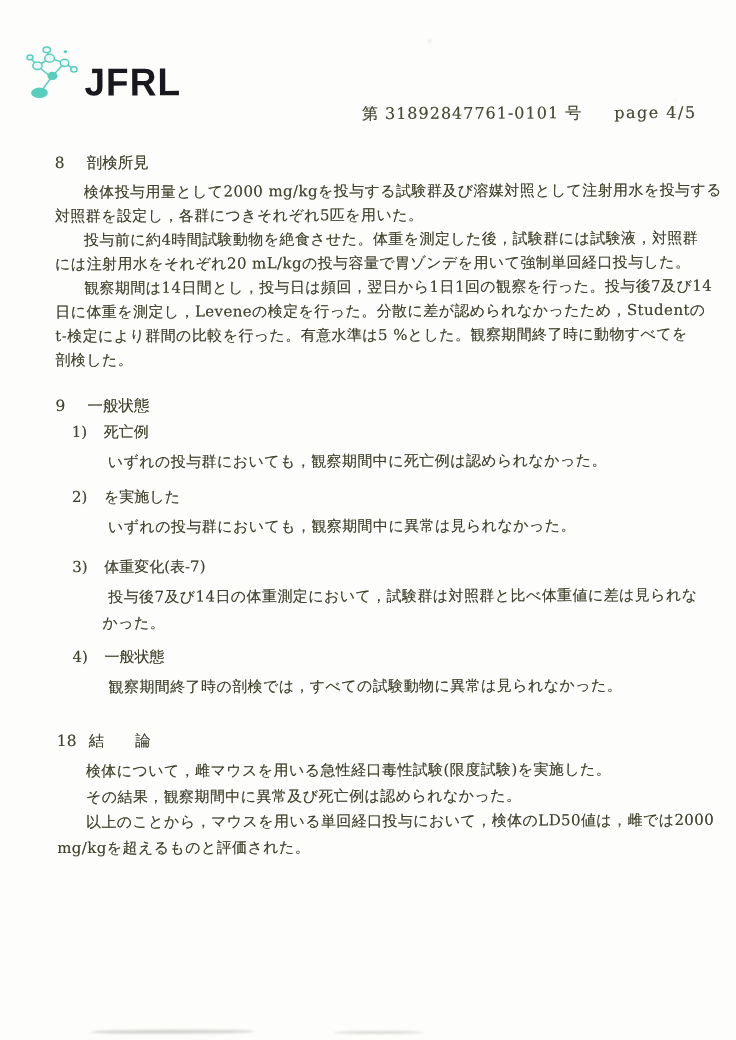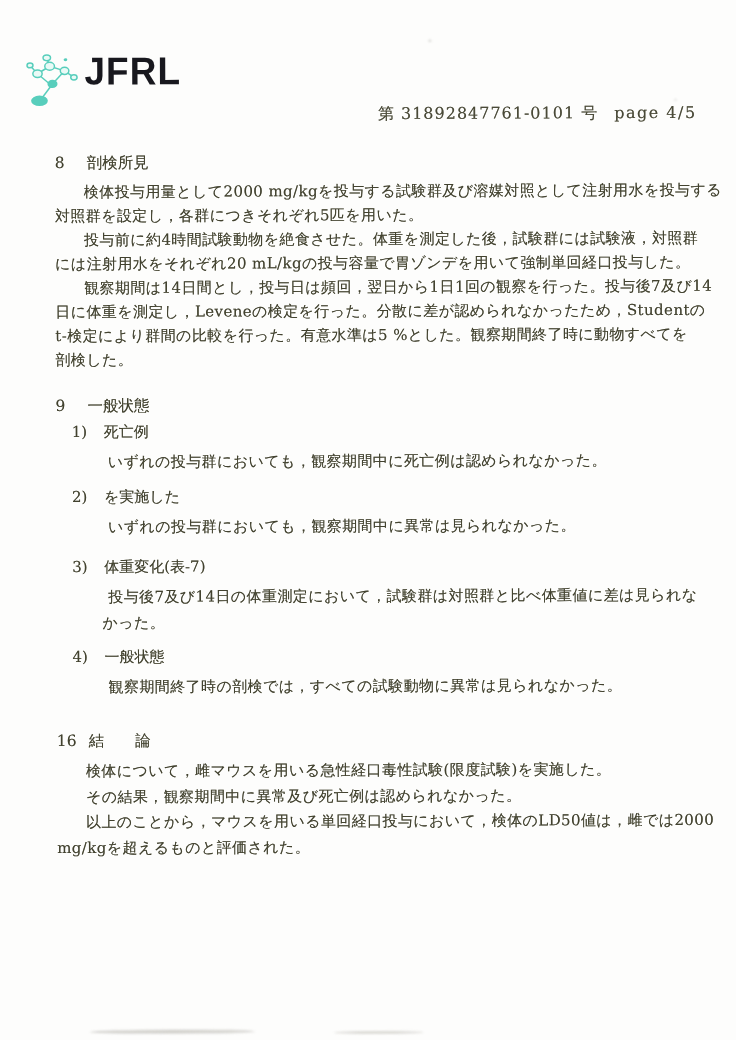--- a/index.html
+++ b/index.html
@@ -7,35 +7,35 @@
     width:736px;height:1040px;position:relative;overflow:hidden;
     background:#fdfdfc;
     font-family:"DejaVu Serif","Liberation Serif",serif;
   }
   .page{
     position:absolute;inset:0;
     transform:rotate(-0.2deg);
     color:#42422f;
   }
   
-  .logo{position:absolute;left:26px;top:52px;display:flex;align-items:flex-start;}
+  .logo{position:absolute;left:26px;top:44px;display:flex;align-items:flex-end;}
   .logo-icon{width:56px;height:58px;display:block;}
   .logo-text{
     font-family:"Liberation Sans","DejaVu Sans",sans-serif;
     font-weight:700;font-size:37px;letter-spacing:1px;
     color:#18181e;line-height:1;margin-left:4px;margin-bottom:2px;
     transform:scaleY(1.05);
   }
   
   .doc-header{
     position:absolute;top:104px;left:0;right:38px;
     text-align:right;font-size:16px;letter-spacing:1px;color:#4a4a38;
     white-space:nowrap;
   }
-  .doc-header .pg{margin-left:10px;letter-spacing:1.5px;}
+  .doc-header .pg{margin-left:26px;letter-spacing:1.5px;}
   
   .doc{position:absolute;left:56px;top:0;width:628px;font-size:15px;line-height:1;}
   .sec-heading{position:absolute;display:flex;white-space:nowrap;font-size:15.5px;}
   .sec-heading .num{width:32px;}
   .body-block{position:absolute;left:0;width:628px;}
   .line{white-space:nowrap;letter-spacing:0.4px;}
   .lh24 .line{line-height:24px;}
   .lh25 .line{line-height:25.5px;}
   .indent{text-indent:29px;}
   .sub-label{position:absolute;display:flex;white-space:nowrap;}
@@ -138,21 +138,21 @@
 
     <div class="sub-label" style="top:649px">
       <span class="num">4)</span>
       <span>一般状態</span>
     </div>
     <div class="sub-body lh25" style="top:674px">
       <div class="line">観察期間終了時の剖検では，すべての試験動物に異常は見られなかった。</div>
     </div>
 
     <div class="sec-heading" style="top:733px">
-      <span class="num">16</span>
+      <span class="num">18</span>
       <span>結　　論</span>
     </div>
     <div class="body-block lh25" style="top:758px">
       <div class="line indent">検体について，雌マウスを用いる急性経口毒性試験(限度試験)を実施した。</div>
       <div class="line indent">その結果，観察期間中に異常及び死亡例は認められなかった。</div>
       <div class="line indent">以上のことから，マウスを用いる単回経口投与において，検体のLD50値は，雌では2000</div>
       <div class="line">mg/kgを超えるものと評価された。</div>
     </div>
 
   </div>

